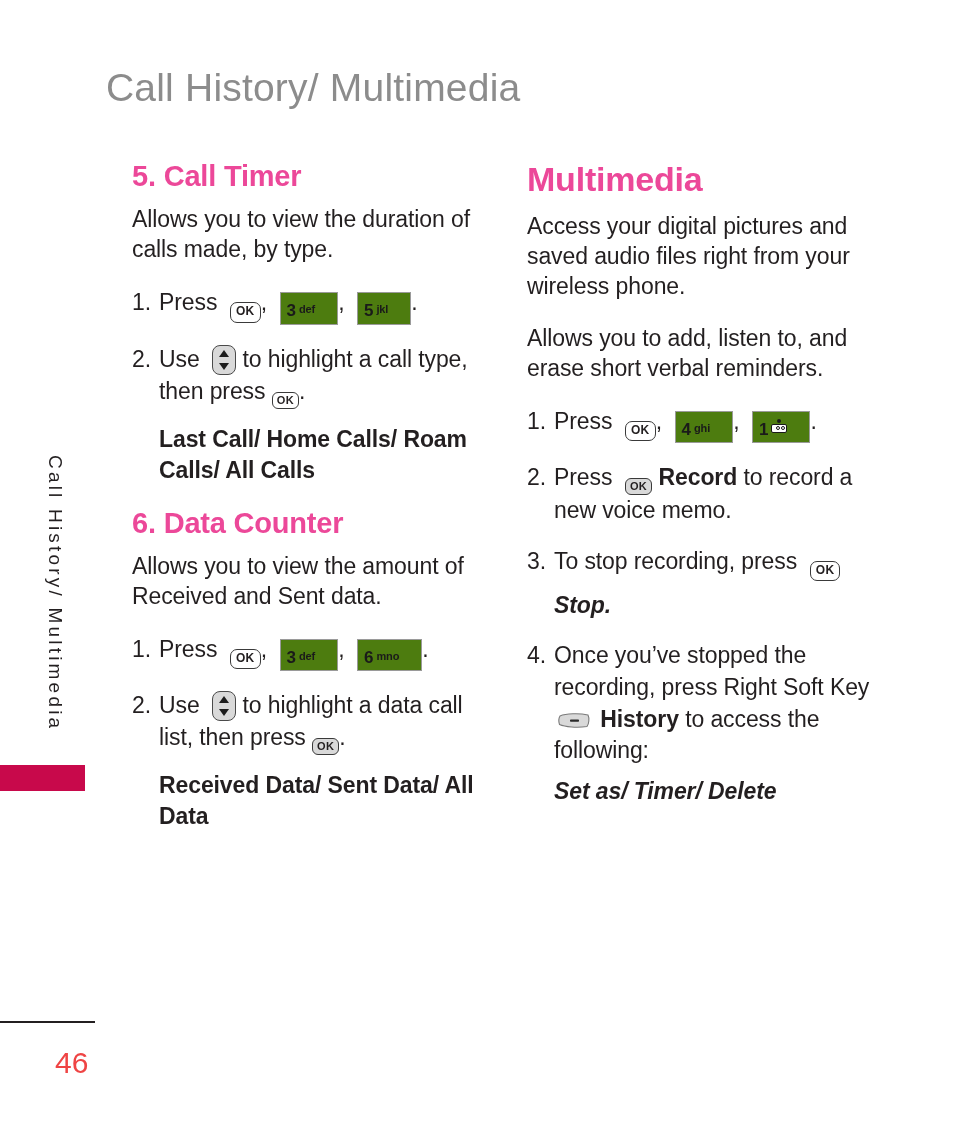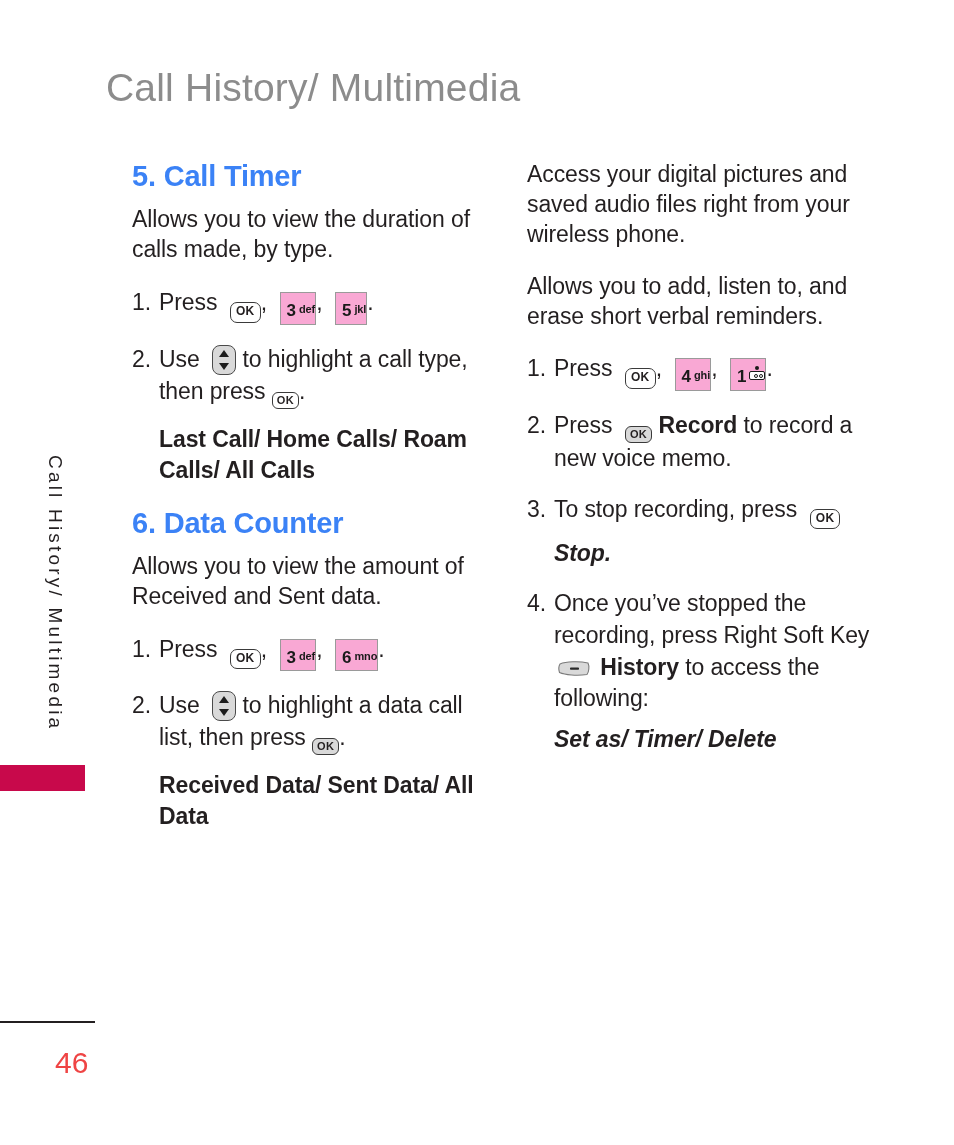--- a/index.html
+++ b/index.html
@@ -57,21 +57,21 @@
   .column {
     position: absolute;
     top: 160px;
     width: 352px;
   }
   #col-left  { left: 132px; }
   #col-right { left: 527px; }
 
   
   .h-section {
-    color: #3b82f6;
+    color: #ec4899;
     font-weight: bold;
     font-size: 29px;
     line-height: 1.12;
     margin: 0 0 13px 0;
     letter-spacing: -0.2px;
   }
   .h-section.big {
     font-size: 34px;
     margin-bottom: 14px;
   }
@@ -136,23 +136,23 @@
   }
   .key-ok.filled { background: #d9d9d9; }
   .key-ok.sm {
     font-size: 11px;
     border-radius: 6px;
     padding: 0px 4px 1px 4px;
   }
 
   
   .key-num {
-    background: #f9a8d4;
+    background: #4d7c0f;
     border: 1.2px solid #9a9a9a;
-    padding: 2px 0 3px 6px;
+    padding: 2px 22px 3px 6px;
     line-height: 1.1;
     white-space: nowrap;
     color: #1a1a1a;
   }
   .key-num .n {
     font-size: 17px;
     font-weight: bold;
     vertical-align: -1px;
   }
   .key-num .l {
@@ -298,20 +298,21 @@
       <span>to highlight a data call list, then press</span>
       <span class="key key-ok sm filled">OK</span><span>.</span>
     </span>
   </div>
 
   <div class="indent-bold">Received Data/ Sent Data/ All Data</div>
 </div>
 
 <div class="column" id="col-right">
 
+  <h2 class="h-section big">Multimedia</h2>
   <p class="intro">Access your digital pictures and saved audio files right from your wireless phone.</p>
 
   <p class="intro">Allows you to add, listen to, and erase short verbal reminders.</p>
 
   <div class="step">
     <span class="step-num">1.</span>
     <span class="step-body"><span>Press</span>&nbsp;
       <span class="key key-ok">OK</span>,&nbsp;
       <span class="key key-num"><span class="n">4</span><span class="l">ghi</span></span>,&nbsp;
       <span class="key key-num"><span class="n">1</span><span class="vm-glyph"><i class="vm-top"></i><i class="vm-body"></i><i class="vm-reel l"></i><i class="vm-reel r"></i></span></span><span>.</span>

